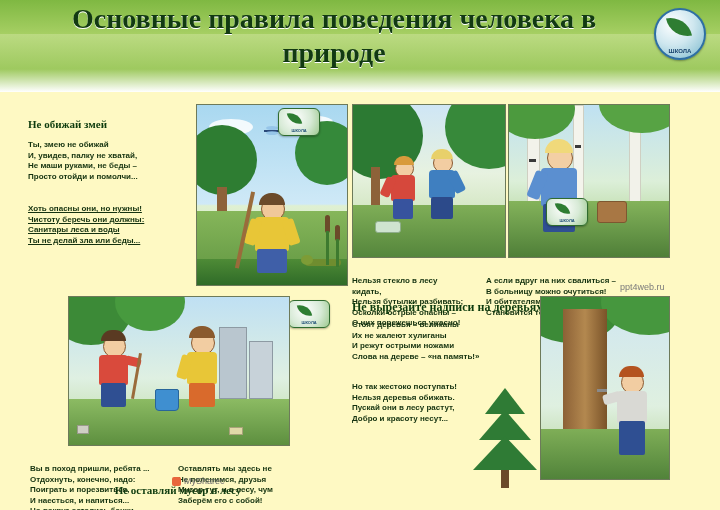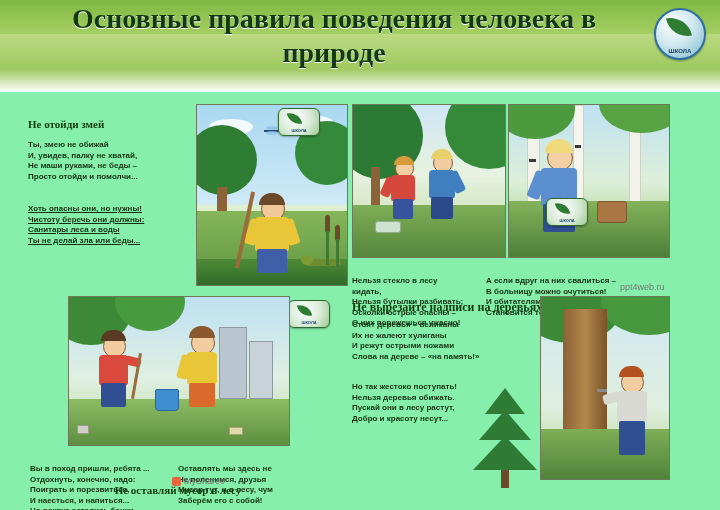--- a/index.html
+++ b/index.html
@@ -10,21 +10,21 @@
   body {
     width: 720px;
     height: 510px;
     overflow: hidden;
     font-family: "Liberation Sans", sans-serif;
   }
   #poster {
     position: relative;
     width: 720px;
     height: 510px;
-    background: #86efac;
+    background: #fef9c3;
     overflow: hidden;
   }
   
   .header {
     position: absolute;
     left: 0; top: 0;
     width: 720px;
     height: 92px;
     background: linear-gradient(180deg, #cfe39a 0%, #b9d97f 40%, #9ec95f 75%, #ffffff 100%);
   }
@@ -171,21 +171,21 @@
     <div class="title">
       <span>Основные правила поведения человека в</span>
       <span class="line2">природе</span>
     </div>
     <div class="logo">
       <div class="leaf"></div>
       <div class="logo-text">ШКОЛА</div>
     </div>
   </div>
 
-  <div class="sec-title" style="left:28px; top:118px; font-size:11px;">Не отойди змей</div>
+  <div class="sec-title" style="left:28px; top:118px; font-size:11px;">Не обижай змей</div>
   <div class="poem" style="left:28px; top:140px; width:160px;">Ты, змею не обижай
 И, увидев, палку не хватай,
 Не маши руками, не беды –
 Просто отойди и помолчи...</div>
   <div class="poem" style="left:28px; top:204px; width:160px;text-decoration:underline;">Хоть опасны они, но нужны!
 Чистоту беречь они должны:
 Санитары леса и воды
 Ты не делай зла или беды...</div>
 
   <div class="photo" id="photo1">

